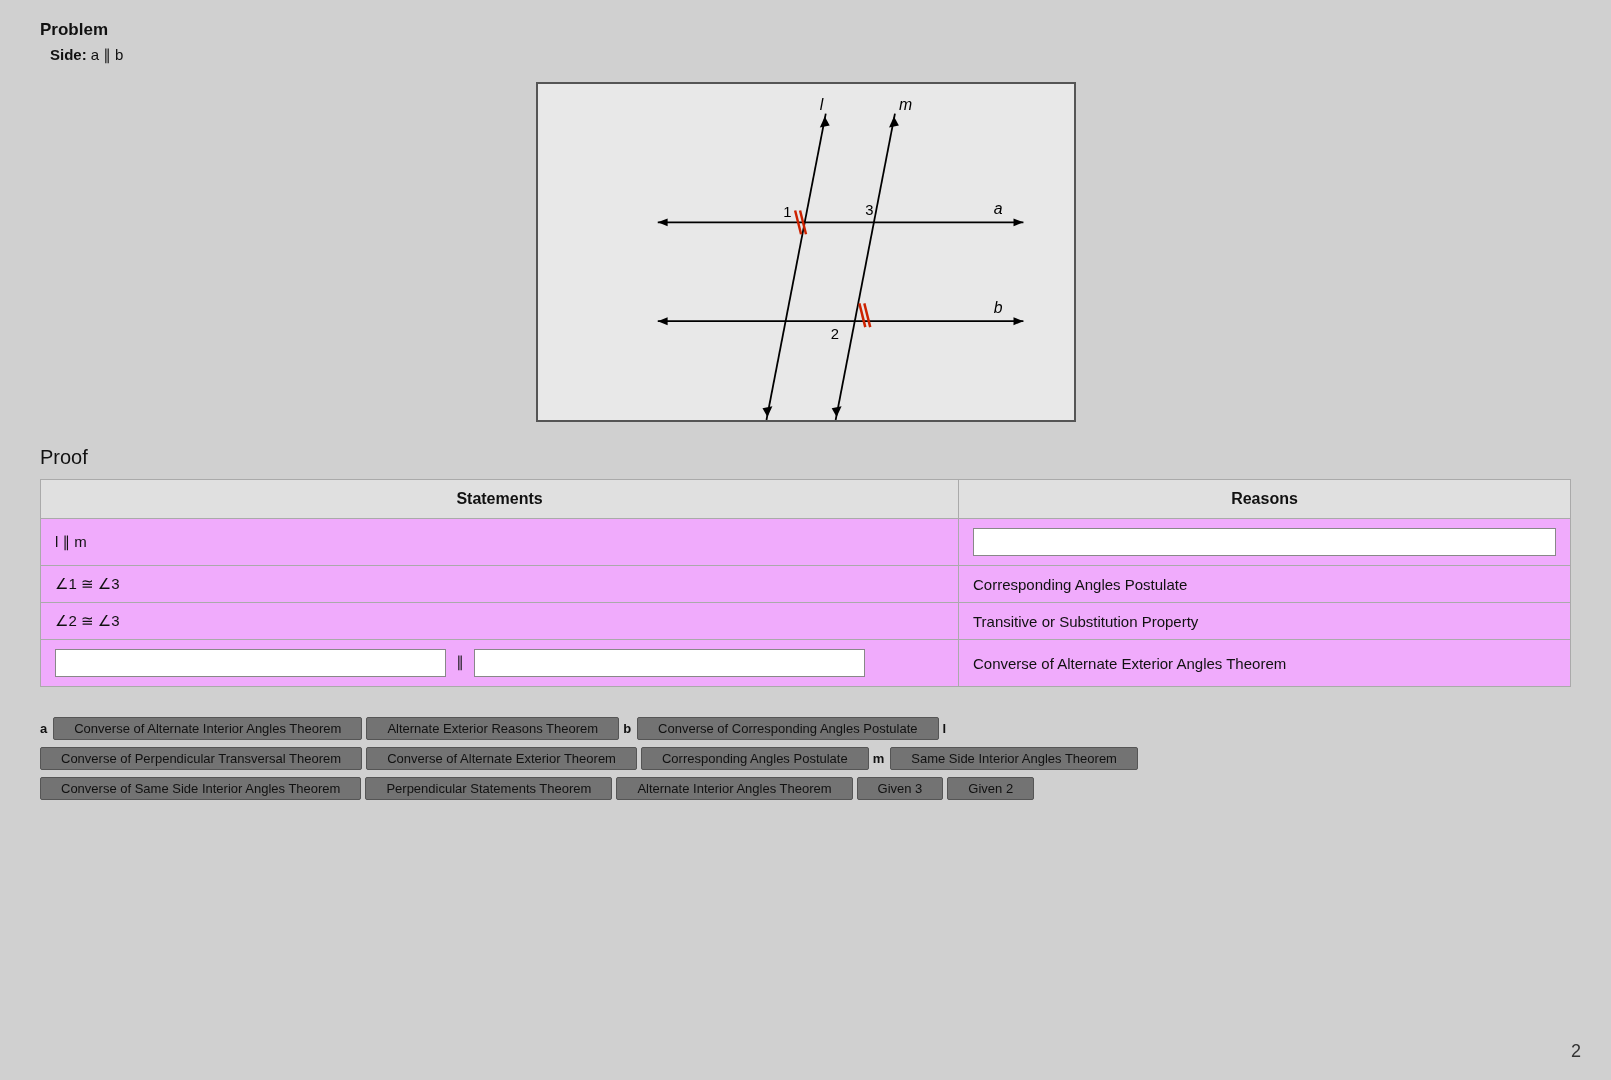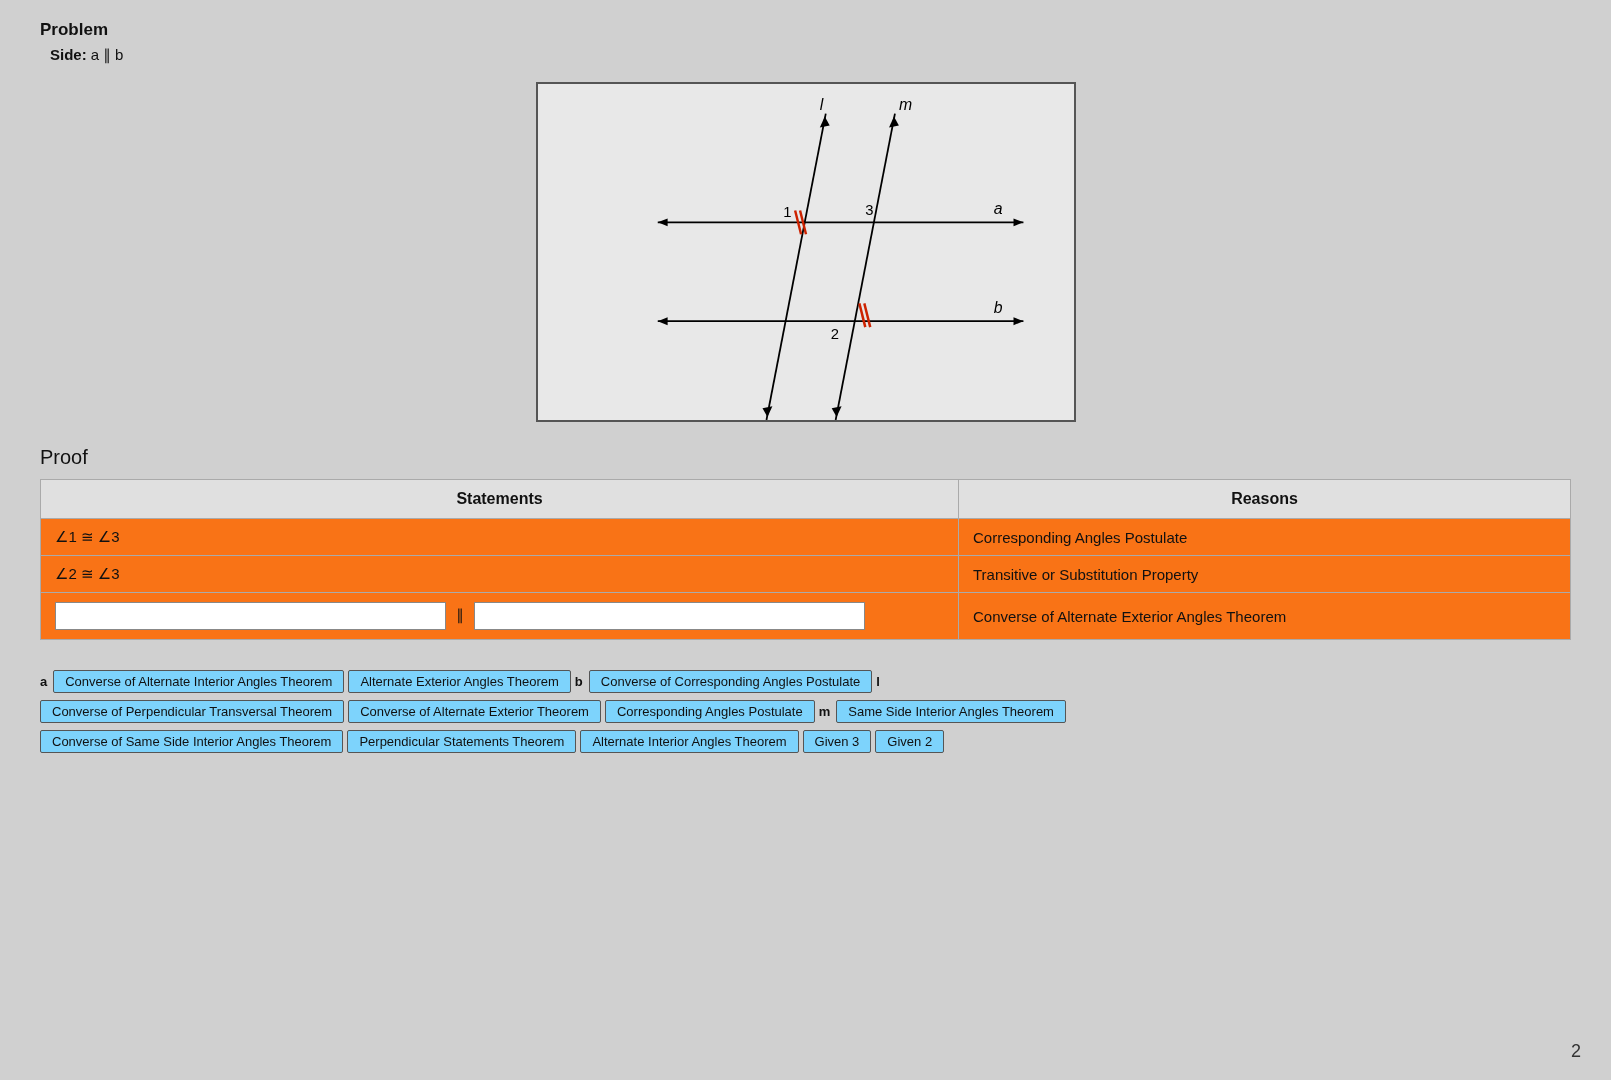--- a/index.html
+++ b/index.html
@@ -39,21 +39,21 @@
       overflow: hidden;
     }
     .proof-title {
       font-weight: normal;
       font-size: 20px;
       margin-bottom: 10px;
     }
     .proof-table {
       width: 100%;
       border-collapse: collapse;
-      background: #f97316;
+      background: #f0abfc;
       margin-bottom: 30px;
     }
     .proof-table th {
       background: #e0e0e0;
       border: 1px solid #aaa;
       padding: 10px 16px;
       font-weight: bold;
       font-size: 16px;
       text-align: center;
     }
@@ -89,22 +89,22 @@
     }
     .answer-bank {
       margin-top: 14px;
       display: flex;
       flex-wrap: wrap;
       gap: 4px 6px;
       align-items: center;
     }
     .answer-chip {
       border: 1.5px solid #555;
-      background: #7dd3fc;
-      padding: 3px 11px;
+      background: #737373;
+      padding: 3px 20px;
       font-size: 13px;
       cursor: pointer;
       white-space: nowrap;
       border-radius: 2px;
     }
     .answer-label {
       font-size: 13px;
       font-weight: bold;
       margin-right: 2px;
     }
@@ -183,20 +183,26 @@
 
   <table class="proof-table">
     <thead>
       <tr>
         <th class="stmt-col">Statements</th>
         <th class="reason-col">Reasons</th>
       </tr>
     </thead>
     <tbody>
 
+      <tr>
+        <td class="stmt-col">l ∥ m</td>
+        <td class="reason-col">
+          <input class="input-box input-full" type="text" value="" style="">
+        </td>
+      </tr>
 
       <tr>
         <td class="stmt-col">∠1 ≅ ∠3</td>
         <td class="reason-col">Corresponding Angles Postulate</td>
       </tr>
 
 
       <tr>
         <td class="stmt-col">∠2 ≅ ∠3</td>
         <td class="reason-col">Transitive or Substitution Property</td>
@@ -212,21 +218,21 @@
       </tr>
     </tbody>
   </table>
 </div>
 
 <div class="answer-bank">
 
   <div class="answer-row">
     <span class="answer-label">a</span>
     <span class="answer-chip">Converse of Alternate Interior Angles Theorem</span>
-    <span class="answer-chip">Alternate Exterior Angles Theorem</span>
+    <span class="answer-chip">Alternate Exterior Reasons Theorem</span>
     <span class="answer-label">b</span>
     <span class="answer-chip">Converse of Corresponding Angles Postulate</span>
     <span class="answer-label">l</span>
   </div>
 
   <div class="answer-row">
     <span class="answer-chip">Converse of Perpendicular Transversal Theorem</span>
     <span class="answer-chip">Converse of Alternate Exterior Theorem</span>
     <span class="answer-chip">Corresponding Angles Postulate</span>
     <span class="answer-label">m</span>

